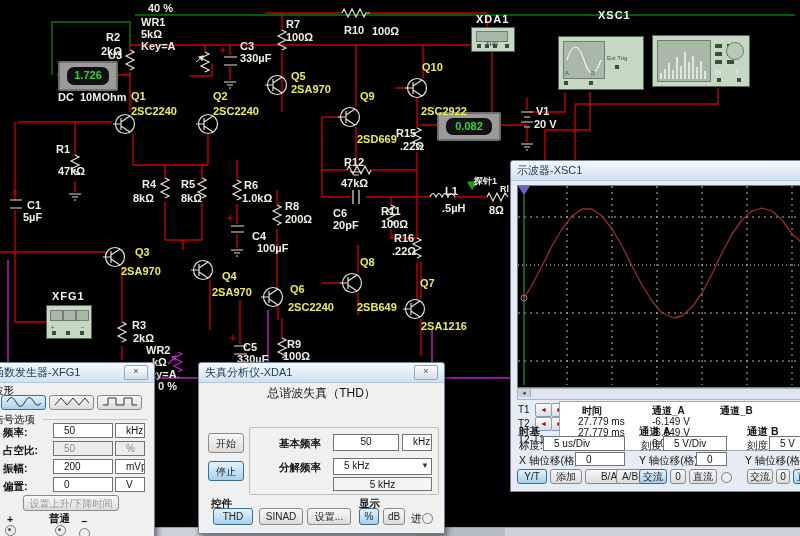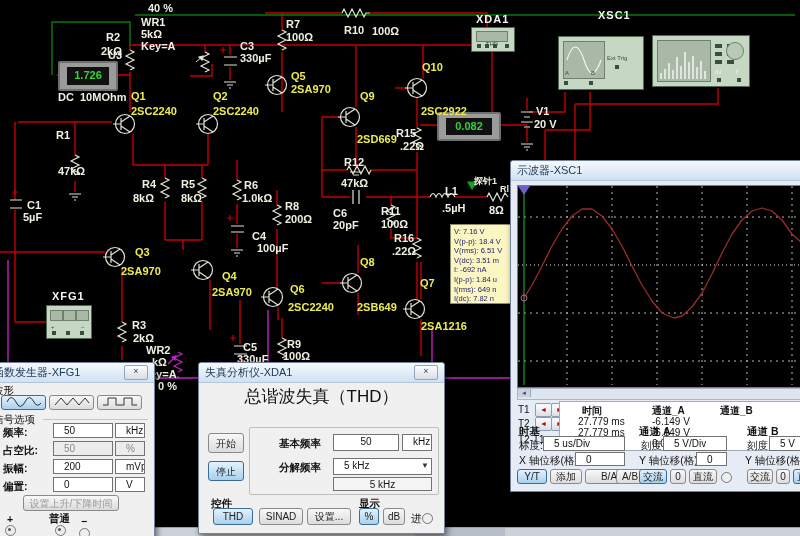--- a/index.html
+++ b/index.html
@@ -5,21 +5,21 @@
   html,body{margin:0;padding:0;background:#222;}
   #screen{position:relative;width:800px;height:536px;background:#000;overflow:hidden;
           font-family:"Liberation Sans","DejaVu Sans",sans-serif;}
   
   .slab{position:absolute;font-size:11px;font-weight:bold;white-space:pre;line-height:11px;}
   .lw{color:#efefe2;} .ly{color:#ecec4e;} .lwi{color:#f4f4f4;letter-spacing:1px;}
   .lsm{font-size:9px;}
   
   .meter{position:absolute;background:#9b9b9b;border:2px solid #6f6f6f;border-radius:2px;}
   .meter .scr{position:absolute;left:7px;top:4px;right:7px;bottom:4px;background:#111;
-              color:#33d13a;font-size:11px;font-weight:bold;text-align:center;line-height:16px;}
+              color:#33d13a;font-size:11px;font-weight:bold;text-align:center;line-height:16px;border-radius:7px;}
   
   .inst{position:absolute;background:#c6d7c4;border:1px solid #4f6b4f;}
   .inst .disp{position:absolute;background:#a9b8a7;border:1px solid #6f806f;}
   .tinytxt{position:absolute;font-size:6px;color:#37503a;line-height:6px;}
   .term{position:absolute;width:4px;height:4px;background:#37503a;}
   
   #probe-box{position:absolute;left:450px;top:224px;width:62px;height:80px;background:#fbf6c2;
              border:1px solid #8d8d6a;z-index:3;padding:2px 0 0 3px;box-sizing:border-box;}
   #probe-box div{font-size:7.5px;line-height:9.6px;color:#1c1c66;white-space:pre;}
   
@@ -219,21 +219,21 @@
       <span class="slab ly" style="left: 357px; top: 134px;">2SD669</span>
       <span class="slab ly" style="left: 422px; top: 62px;">Q10</span>
       <span class="slab ly" style="left: 421px; top: 106px;">2SC2922</span>
       <span class="slab lw" style="left: 396px; top: 128px;">R15</span>
       <span class="slab lw" style="left: 400px; top: 141px;">.22Ω</span>
       <span class="slab lwi" style="left: 476px; top: 14px;">XDA1</span>
       <span class="slab lwi" style="left: 598px; top: 10px;">XSC1</span>
       <span class="slab lwi" style="left: 690px; top: 23px; margin-top: 15px;">XSA1</span>
       <span class="slab lw" style="left: 536px; top: 106px;">V1</span>
       <span class="slab lw" style="left: 534px; top: 119px;">20 V</span>
-      <span class="slab lw" style="left: 56px; top: 130px;">R1</span>
+      <span class="slab lw" style="left: 56px; top: 144px;">R1</span>
       <span class="slab lw" style="left: 58px; top: 166px;">47kΩ</span>
       <span class="slab lw" style="left: 27px; top: 200px;">C1</span>
       <span class="slab lw" style="left: 23px; top: 212px; text-align: right;">5µF</span>
       <span class="slab lw" style="left: 142px; top: 179px;">R4</span>
       <span class="slab lw" style="left: 133px; top: 193px;">8kΩ</span>
       <span class="slab lw" style="left: 181px; top: 179px;">R5</span>
       <span class="slab lw" style="left: 181px; top: 193px;">8kΩ</span>
       <span class="slab lw" style="left: 244px; top: 180px;">R6</span>
       <span class="slab lw" style="left: 242px; top: 193px;">1.0kΩ</span>
       <span class="slab lw" style="left: 285px; top: 201px;">R8</span>
@@ -331,30 +331,20 @@
     <div class="disp" style="left:3px;top:4px;width:11px;height:9px"></div>
     <div class="disp" style="left:16px;top:4px;width:11px;height:9px"></div>
     <div class="disp" style="left:29px;top:4px;width:11px;height:9px"></div>
     <div class="tinytxt" style="left:4px;top:18px">+</div>
     <div class="tinytxt" style="left:34px;top:18px">−</div>
     <div class="term" style="left:5px;top:25px"></div>
       <div class="term" style="left:19px;top:25px"></div>
       <div class="term" style="left:33px;top:25px"></div>
   </div>
 
-  <div id="probe-box">
-      <div>V: 7.16 V</div>
-      <div>V(p-p): 18.4 V</div>
-      <div>V(rms): 6.51 V</div>
-      <div>V(dc): 3.51 m</div>
-      <div>I: -692 nA</div>
-      <div>I(p-p): 1.84 u</div>
-      <div>I(rms): 649 n</div>
-      <div>I(dc): 7.82 n</div>
-    </div>
 
   <div id="bottombar">
     <div style="position:absolute;left:260px;top:0;width:90px;height:8px;background:#b7bdc6"></div>
   </div>
 
   <div class="win" id="xsc-win">
     <div class="tbar">
       <span class="ttl">示波器-XSC1</span>
     </div>
     <div id="xsc-shot">
@@ -422,21 +412,21 @@
     <div class="btn" style="left:236px;top:308px;width:26px;height:15px;line-height:14px"><span>交流</span></div>
     <div class="btn" style="left:265px;top:308px;width:14px;height:15px;line-height:14px"><span>0</span></div>
     <div class="btn sel" style="left:282px;top:308px;width:28px;height:15px;line-height:14px"><span>直流</span></div>
   </div>
 
   <div class="win" id="xda-win">
     <div class="tbar">
       <span class="ttl">失真分析仪-XDA1</span>
       <div class="wclose"><span>×</span></div>
     </div>
-    <div class="lbl" style="left:0;top:22px;width:245px;text-align:center;font-size:17px">总谐波失真（THD）</div>
+    <div class="lbl" style="left:0;top:22px;width:245px;text-align:center;font-size:12px">总谐波失真（THD）</div>
     <div class="btn" style="left:9px;top:70px;width:36px;height:20px;line-height:19px"><span>开始</span></div>
     <div class="btn sel" style="left:9px;top:98px;width:36px;height:20px;line-height:19px"><span>停止</span></div>
     <div class="grp" style="left:50px;top:64px;width:188px;height:66px"></div>
     <span class="lbl" style="left:80px;top:74px;font-weight:bold">基本频率</span>
     <div class="fld" style="left:134px;top:71px;width:66px;height:17px;text-align:center"><span>50</span></div>
     <div class="fld" style="left:203px;top:71px;width:30px;height:17px;text-align:center"><span>kHz</span></div>
     <span class="lbl" style="left:80px;top:98px;font-weight:bold">分解频率</span>
     <div class="fld" style="left:134px;top:95px;width:99px;height:17px;">
       <span>5 kHz</span>
       <span style="position:absolute;right:2px;top:2px;font-size:8px;color:#333">▼</span>

